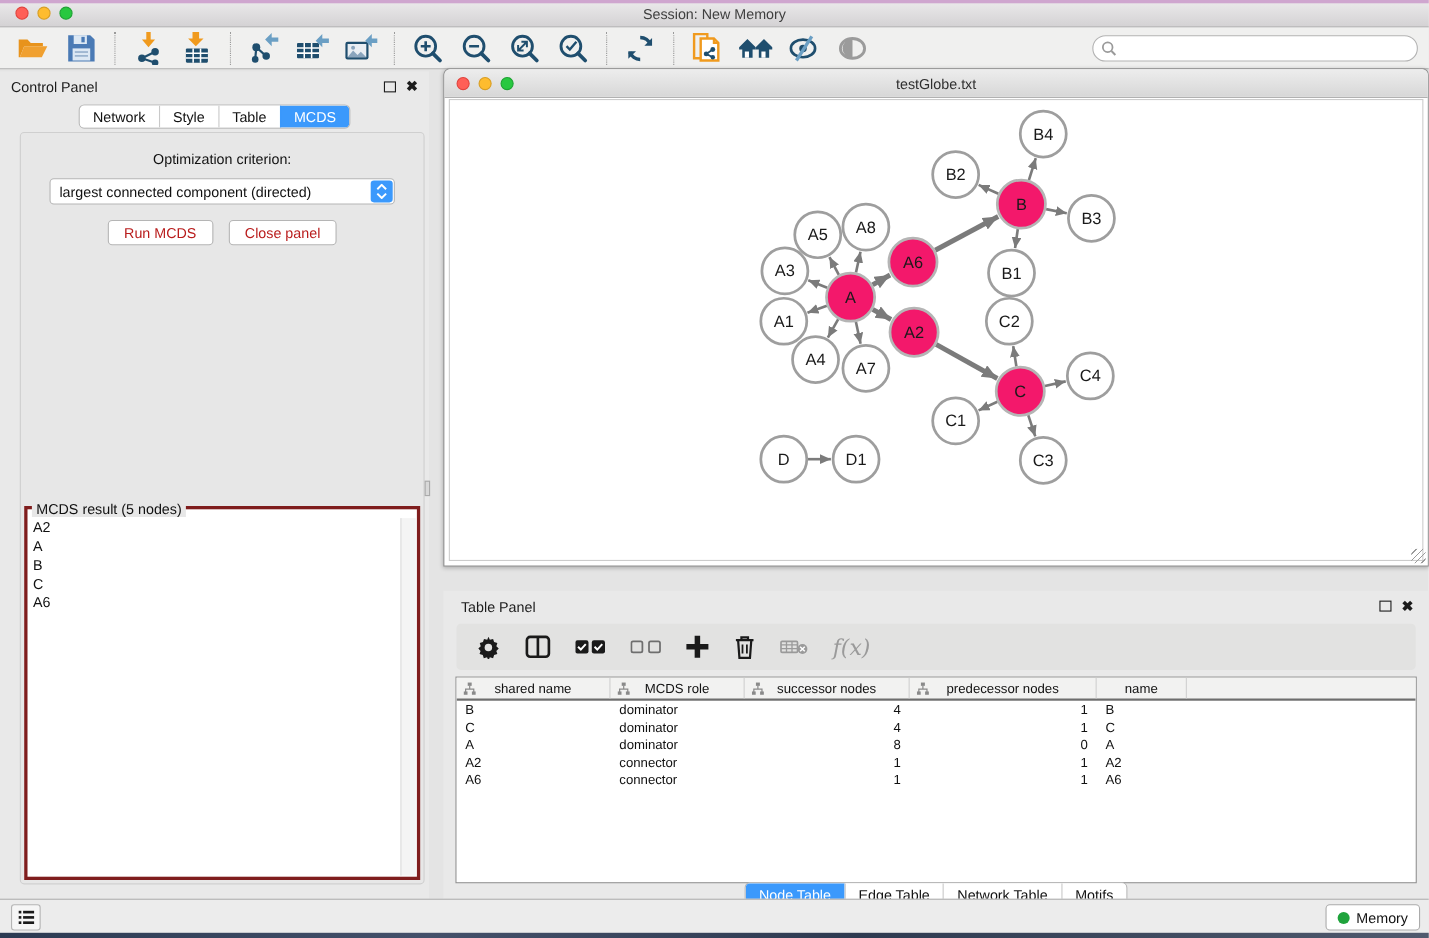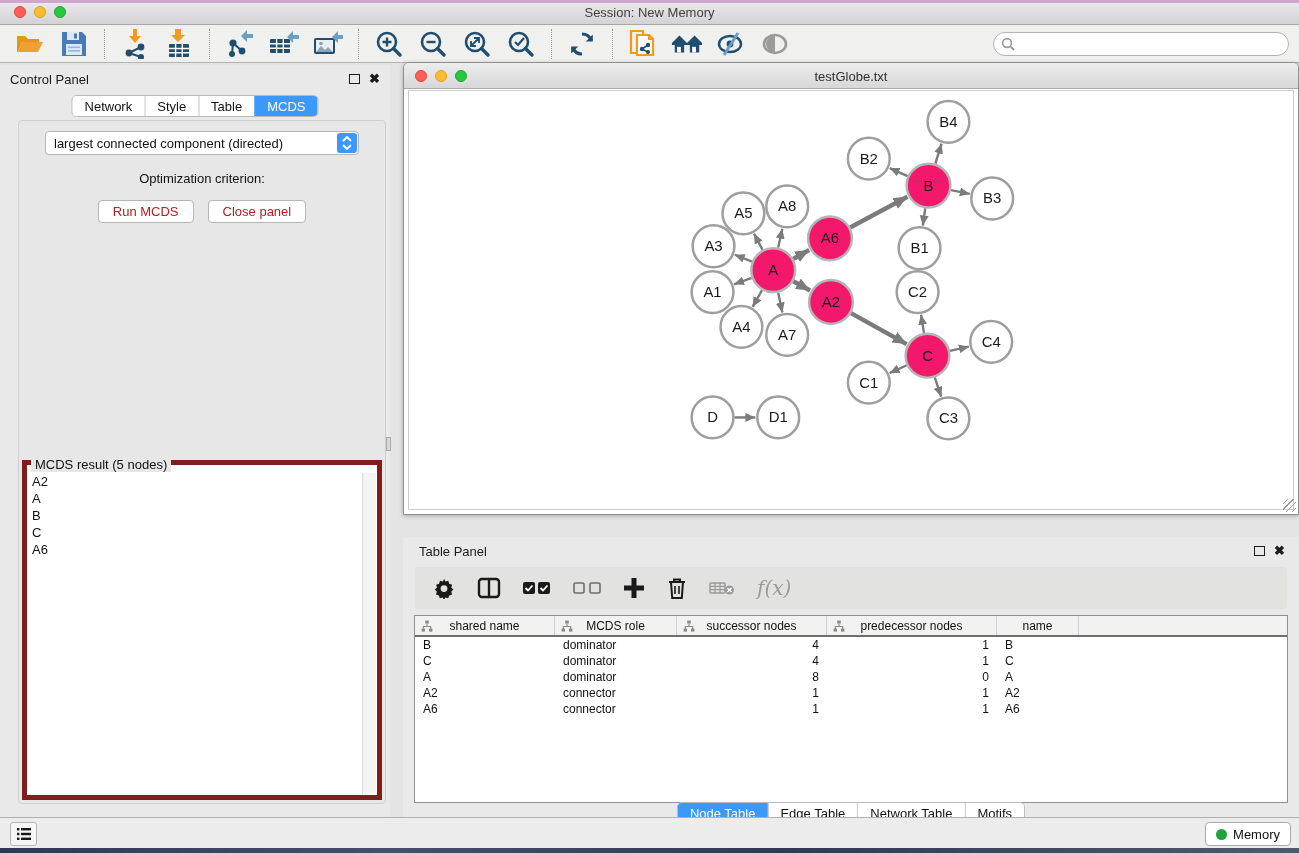--- a/index.html
+++ b/index.html
@@ -48,21 +48,21 @@
   #criterion-select { position:relative; margin:10px auto 0; width:314px; height:24px; background:#fff;
     border:1px solid #b5b5b5; border-radius:4px; font-size:13px; color:#111;
     display:flex; align-items:center; padding-left:8px; }
   #criterion-stepper { position:absolute; right:1px; top:1px; width:20px; height:20px; background:#3b99fc;
     border-radius:3px; display:flex; flex-direction:column; align-items:center; justify-content:center; }
   #criterion-stepper svg { display:block; }
   #cp-buttons { display:flex; justify-content:center; gap:14px; margin-top:14px; }
   .mac-btn { background:#fff; border:1px solid #b5b5b5; border-radius:4px; font-size:13px; color:#b91c1c;
     padding:3px 14px; height:23px; font-family:"Liberation Sans", sans-serif; }
   #result-box { position:absolute; left:3px; top:339px; width:360px; height:340px;
-    border:5px solid #7f1d1d; background:#fff; }
+    border:3px solid #7f1d1d; background:#fff; }
   #result-legend { position:absolute; top:-8px; left:4px; background:#e7e7e7; padding:0 4px; font-size:13px; color:#111; }
   #result-list { position:absolute; left:1px; top:8px; right:15px; bottom:1px; overflow:hidden; }
   .result-item { font-size:13px; color:#111; padding:1px 4px; line-height:15px; }
   #result-scrollbar { position:absolute; right:1px; top:8px; width:14px; bottom:1px; background:#f4f4f4; border-left:1px solid #dcdcdc; }
   #cp-divider-handle { position:absolute; right:-1px; top:372px; width:5px; height:14px; background:#d8d8d8; border:1px solid #aaa; }
 
   
   #network-window { position:absolute; left:403px; top:62px; width:896px; height:453px;
     background:#fff; border:1px solid #8f8f8f; border-radius:6px 6px 0 0; box-shadow:0 1px 4px rgba(0,0,0,.25); }
   #nw-titlebar { height:26px; background:linear-gradient(#ededed,#d7d7d7); border-bottom:1px solid #a9a9a9;
@@ -284,30 +284,30 @@
         <span class="close-icon">✖</span>
       </span>
     </div>
     <div class="seg-tabs" id="cp-tabs">
         <div class="seg-tab">Network</div>
         <div class="seg-tab">Style</div>
         <div class="seg-tab">Table</div>
         <div class="seg-tab selected">MCDS</div>
       </div>
     <div id="cp-content">
+      <div id="opt-label">Optimization criterion:</div>
       <div id="criterion-select">
         <span>largest connected component (directed)</span>
         <span id="criterion-stepper">
           <svg width="10" height="14" viewBox="0 0 10 14">
               <path d="M1 5 L5 1 L9 5" fill="none" stroke="#fff" stroke-width="1.8"></path>
               <path d="M1 9 L5 13 L9 9" fill="none" stroke="#fff" stroke-width="1.8"></path>
             </svg>
         </span>
       </div>
-      <div id="opt-label">Optimization criterion:</div>
       <div id="cp-buttons">
         <button class="mac-btn">Run MCDS</button>
         <button class="mac-btn">Close panel</button>
       </div>
       <div id="result-box">
         <span id="result-legend">MCDS result (5 nodes)</span>
         <div id="result-list">
             <div class="result-item">A2</div>
             <div class="result-item">A</div>
             <div class="result-item">B</div>

